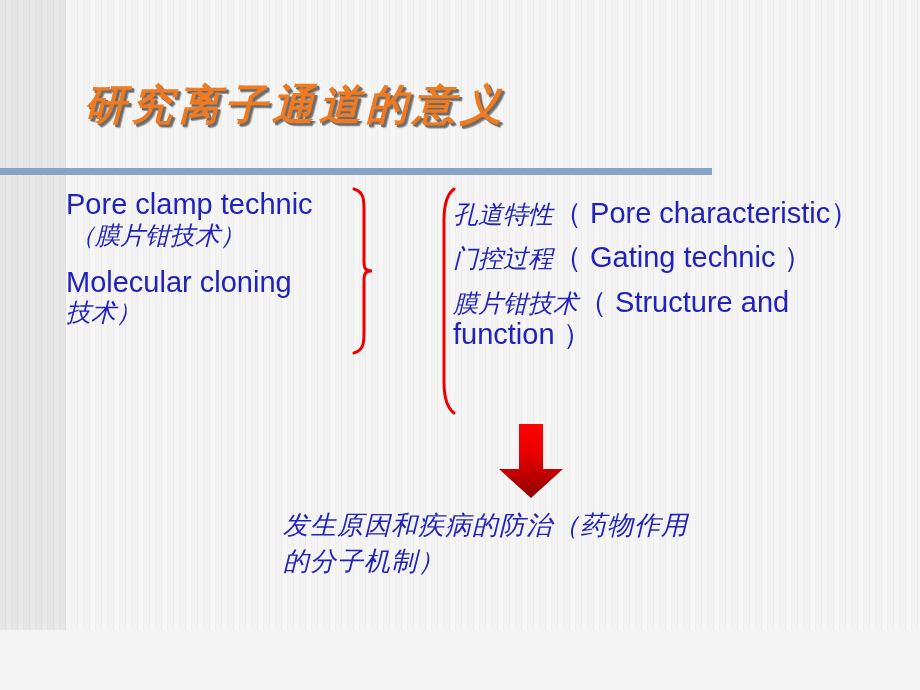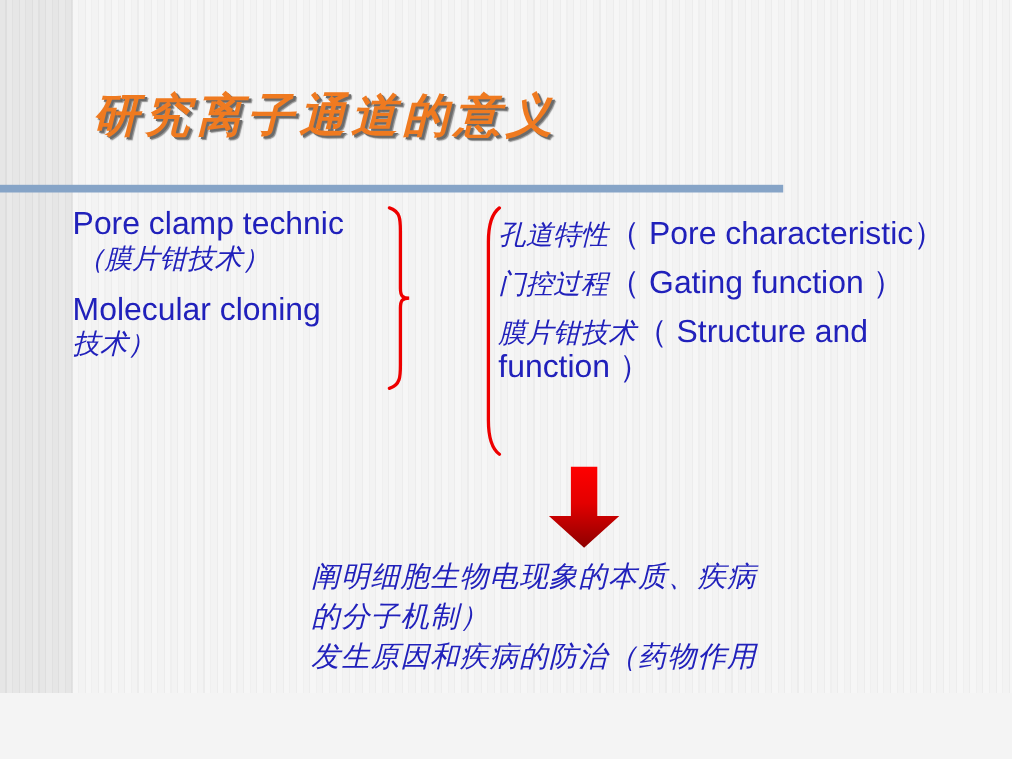--- a/index.html
+++ b/index.html
@@ -183,38 +183,37 @@
     <path d="M17,3 C9,9 7,20 7,34 L7,196 C7,210 9,221 17,227" fill="none" stroke="#ee0000" stroke-width="3" stroke-linecap="round"></path>
   </svg>
 
   <div class="blk" id="right-col">
 
     <div class="mixed right-item">
       <span class="cn">孔道特性</span><span>（ Pore characteristic）</span>
     </div>
 
     <div class="mixed right-item">
-      <span class="cn">门控过程</span><span>（ Gating function ）</span>
+      <span class="cn">门控过程</span><span>（ Gating technic ）</span>
     </div>
 
     <div class="mixed right-item">
       <span class="cn">膜片钳技术</span><span>（ Structure and function ）</span>
     </div>
   </div>
 
   <svg id="arrow" viewBox="0 0 72 76">
     <defs>
       <linearGradient id="arrGrad" x1="0" y1="0" x2="0" y2="1">
         <stop offset="0%" stop-color="#ff0000"></stop>
         <stop offset="45%" stop-color="#e30000"></stop>
         <stop offset="100%" stop-color="#8d0000"></stop>
       </linearGradient>
     </defs>
     <path d="M24,0 L48,0 L48,45 L68,45 L36,74 L4,45 L24,45 Z" fill="url(#arrGrad)"></path>
   </svg>
 
   <div class="blk" id="conclusion">
-    <div>阐明细胞生物电现象的本质、疾病</div>
+    <div>发生原因和疾病的防治（药物作用</div>
     <div>的分子机制）</div>
-    <div>发生原因和疾病的防治（药物作用</div>
   </div>
 
 </div>
 
 </body></html>

